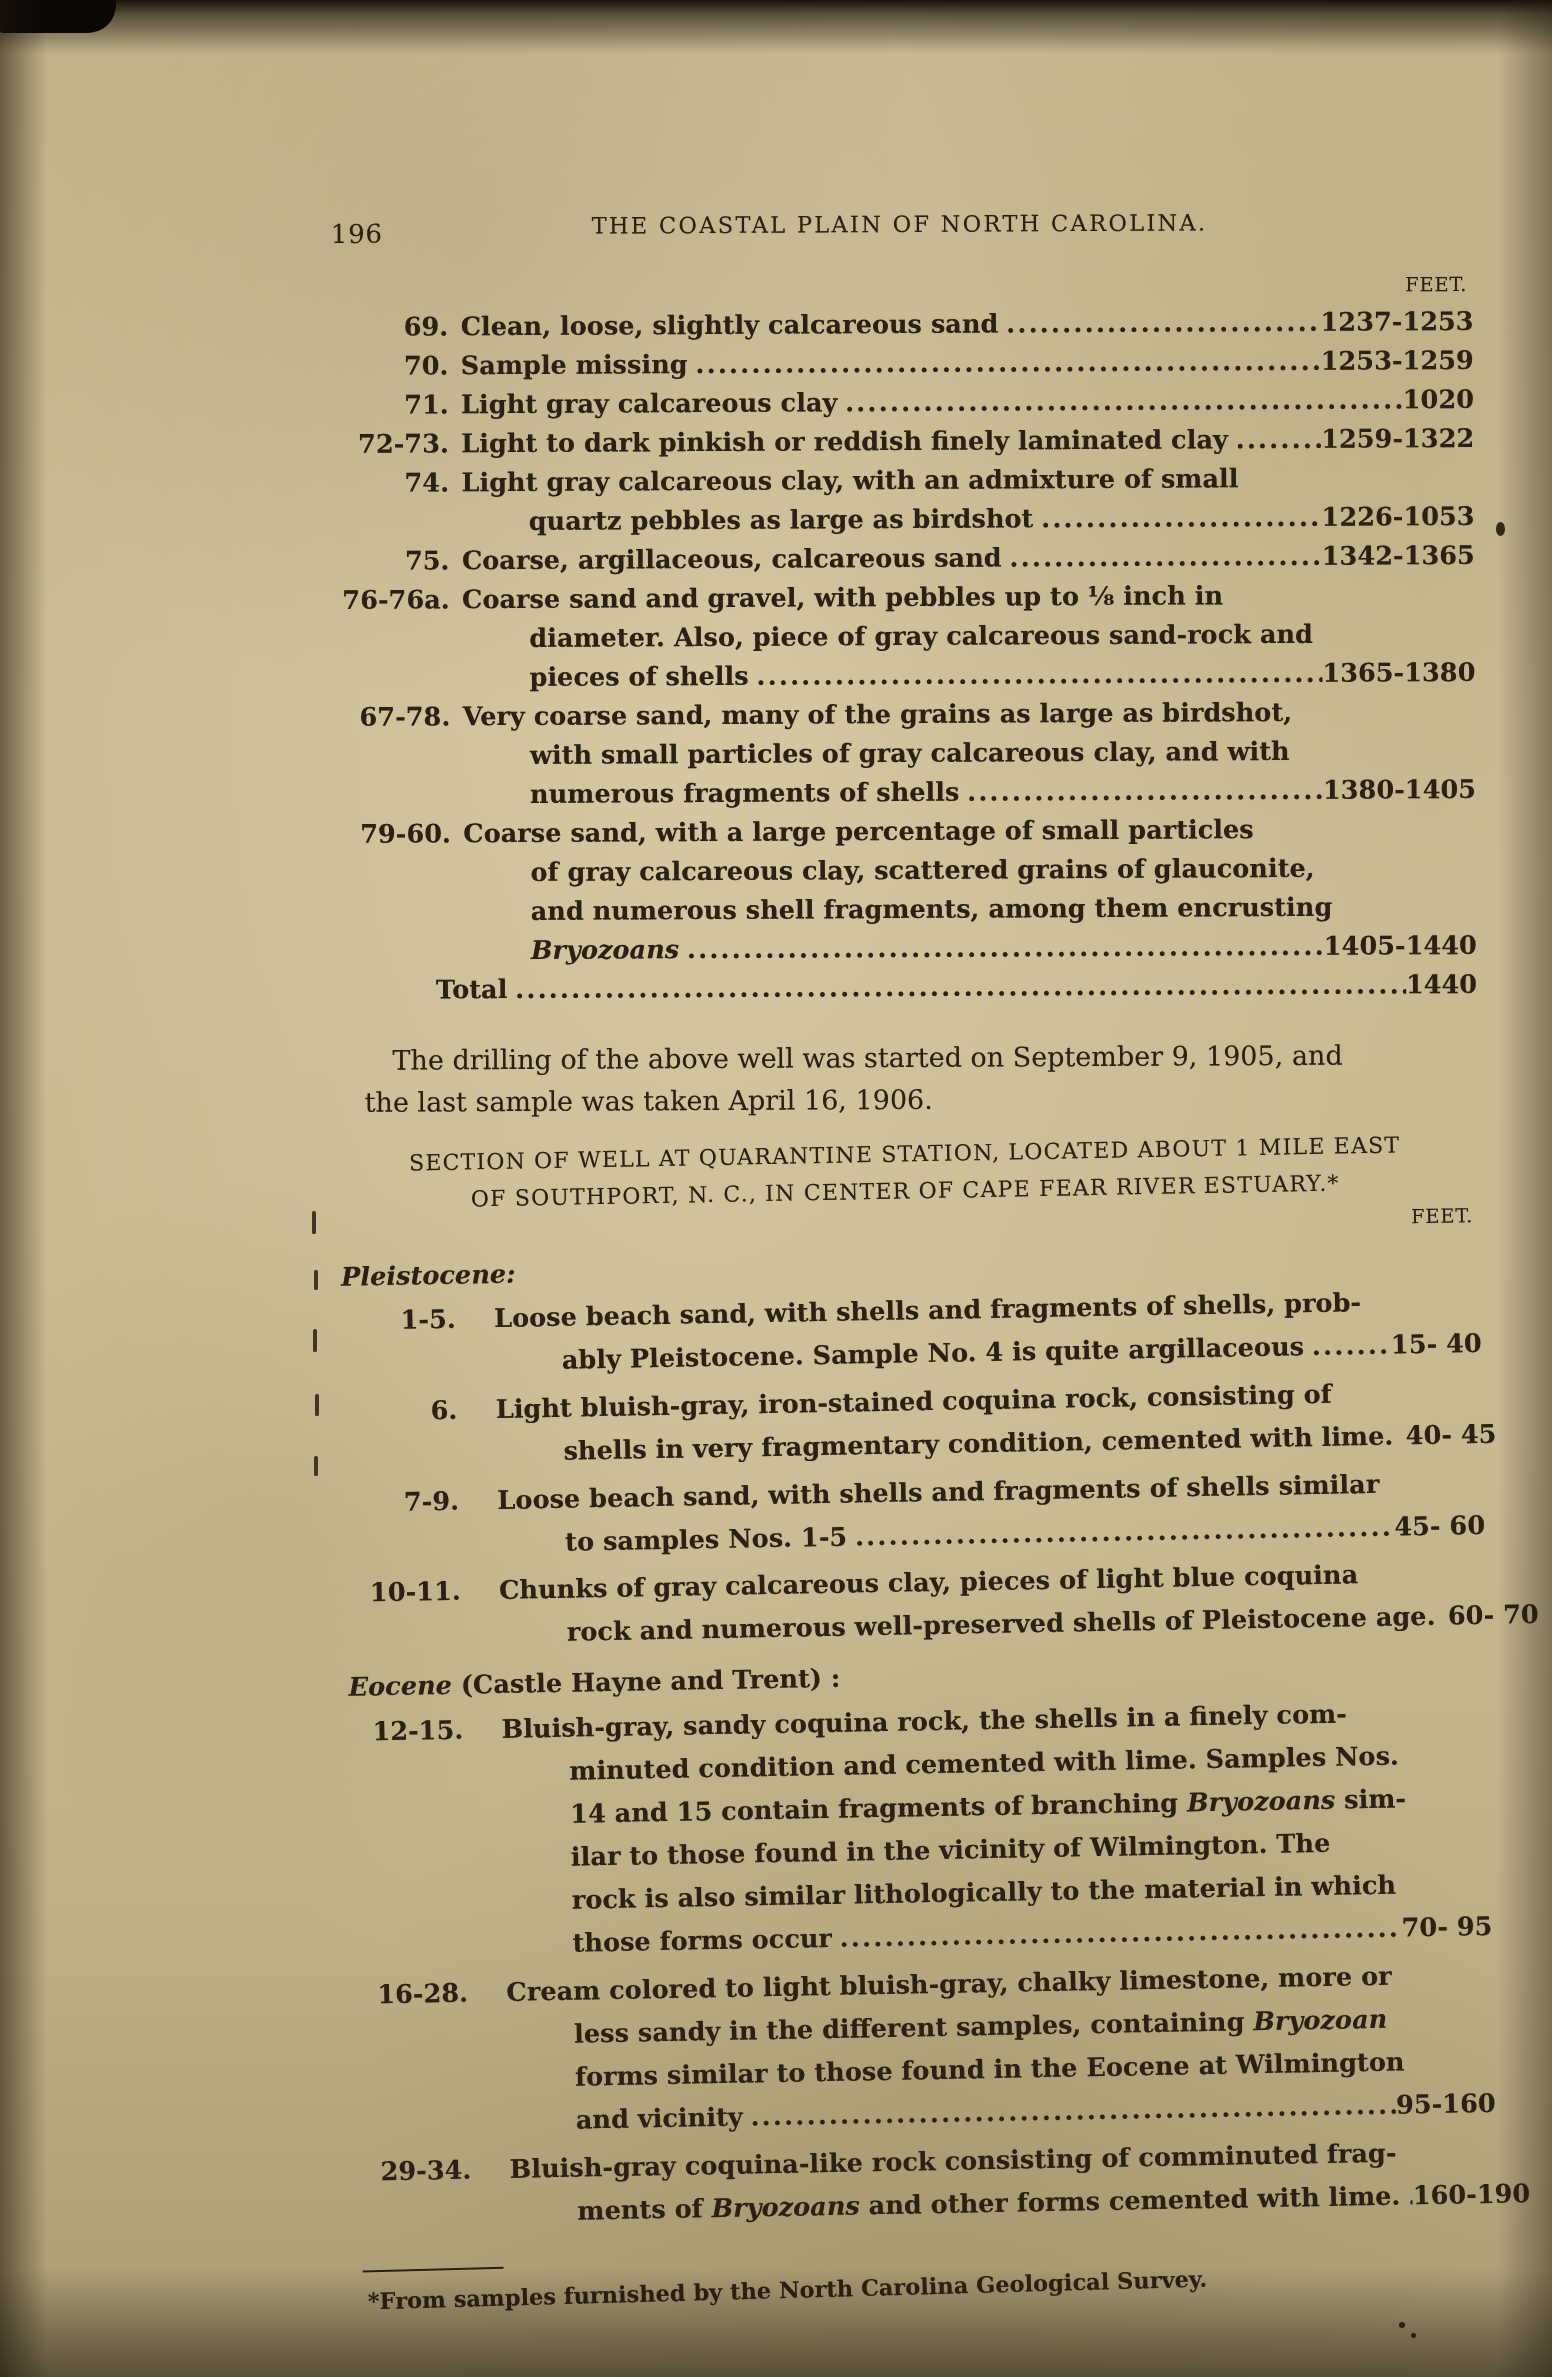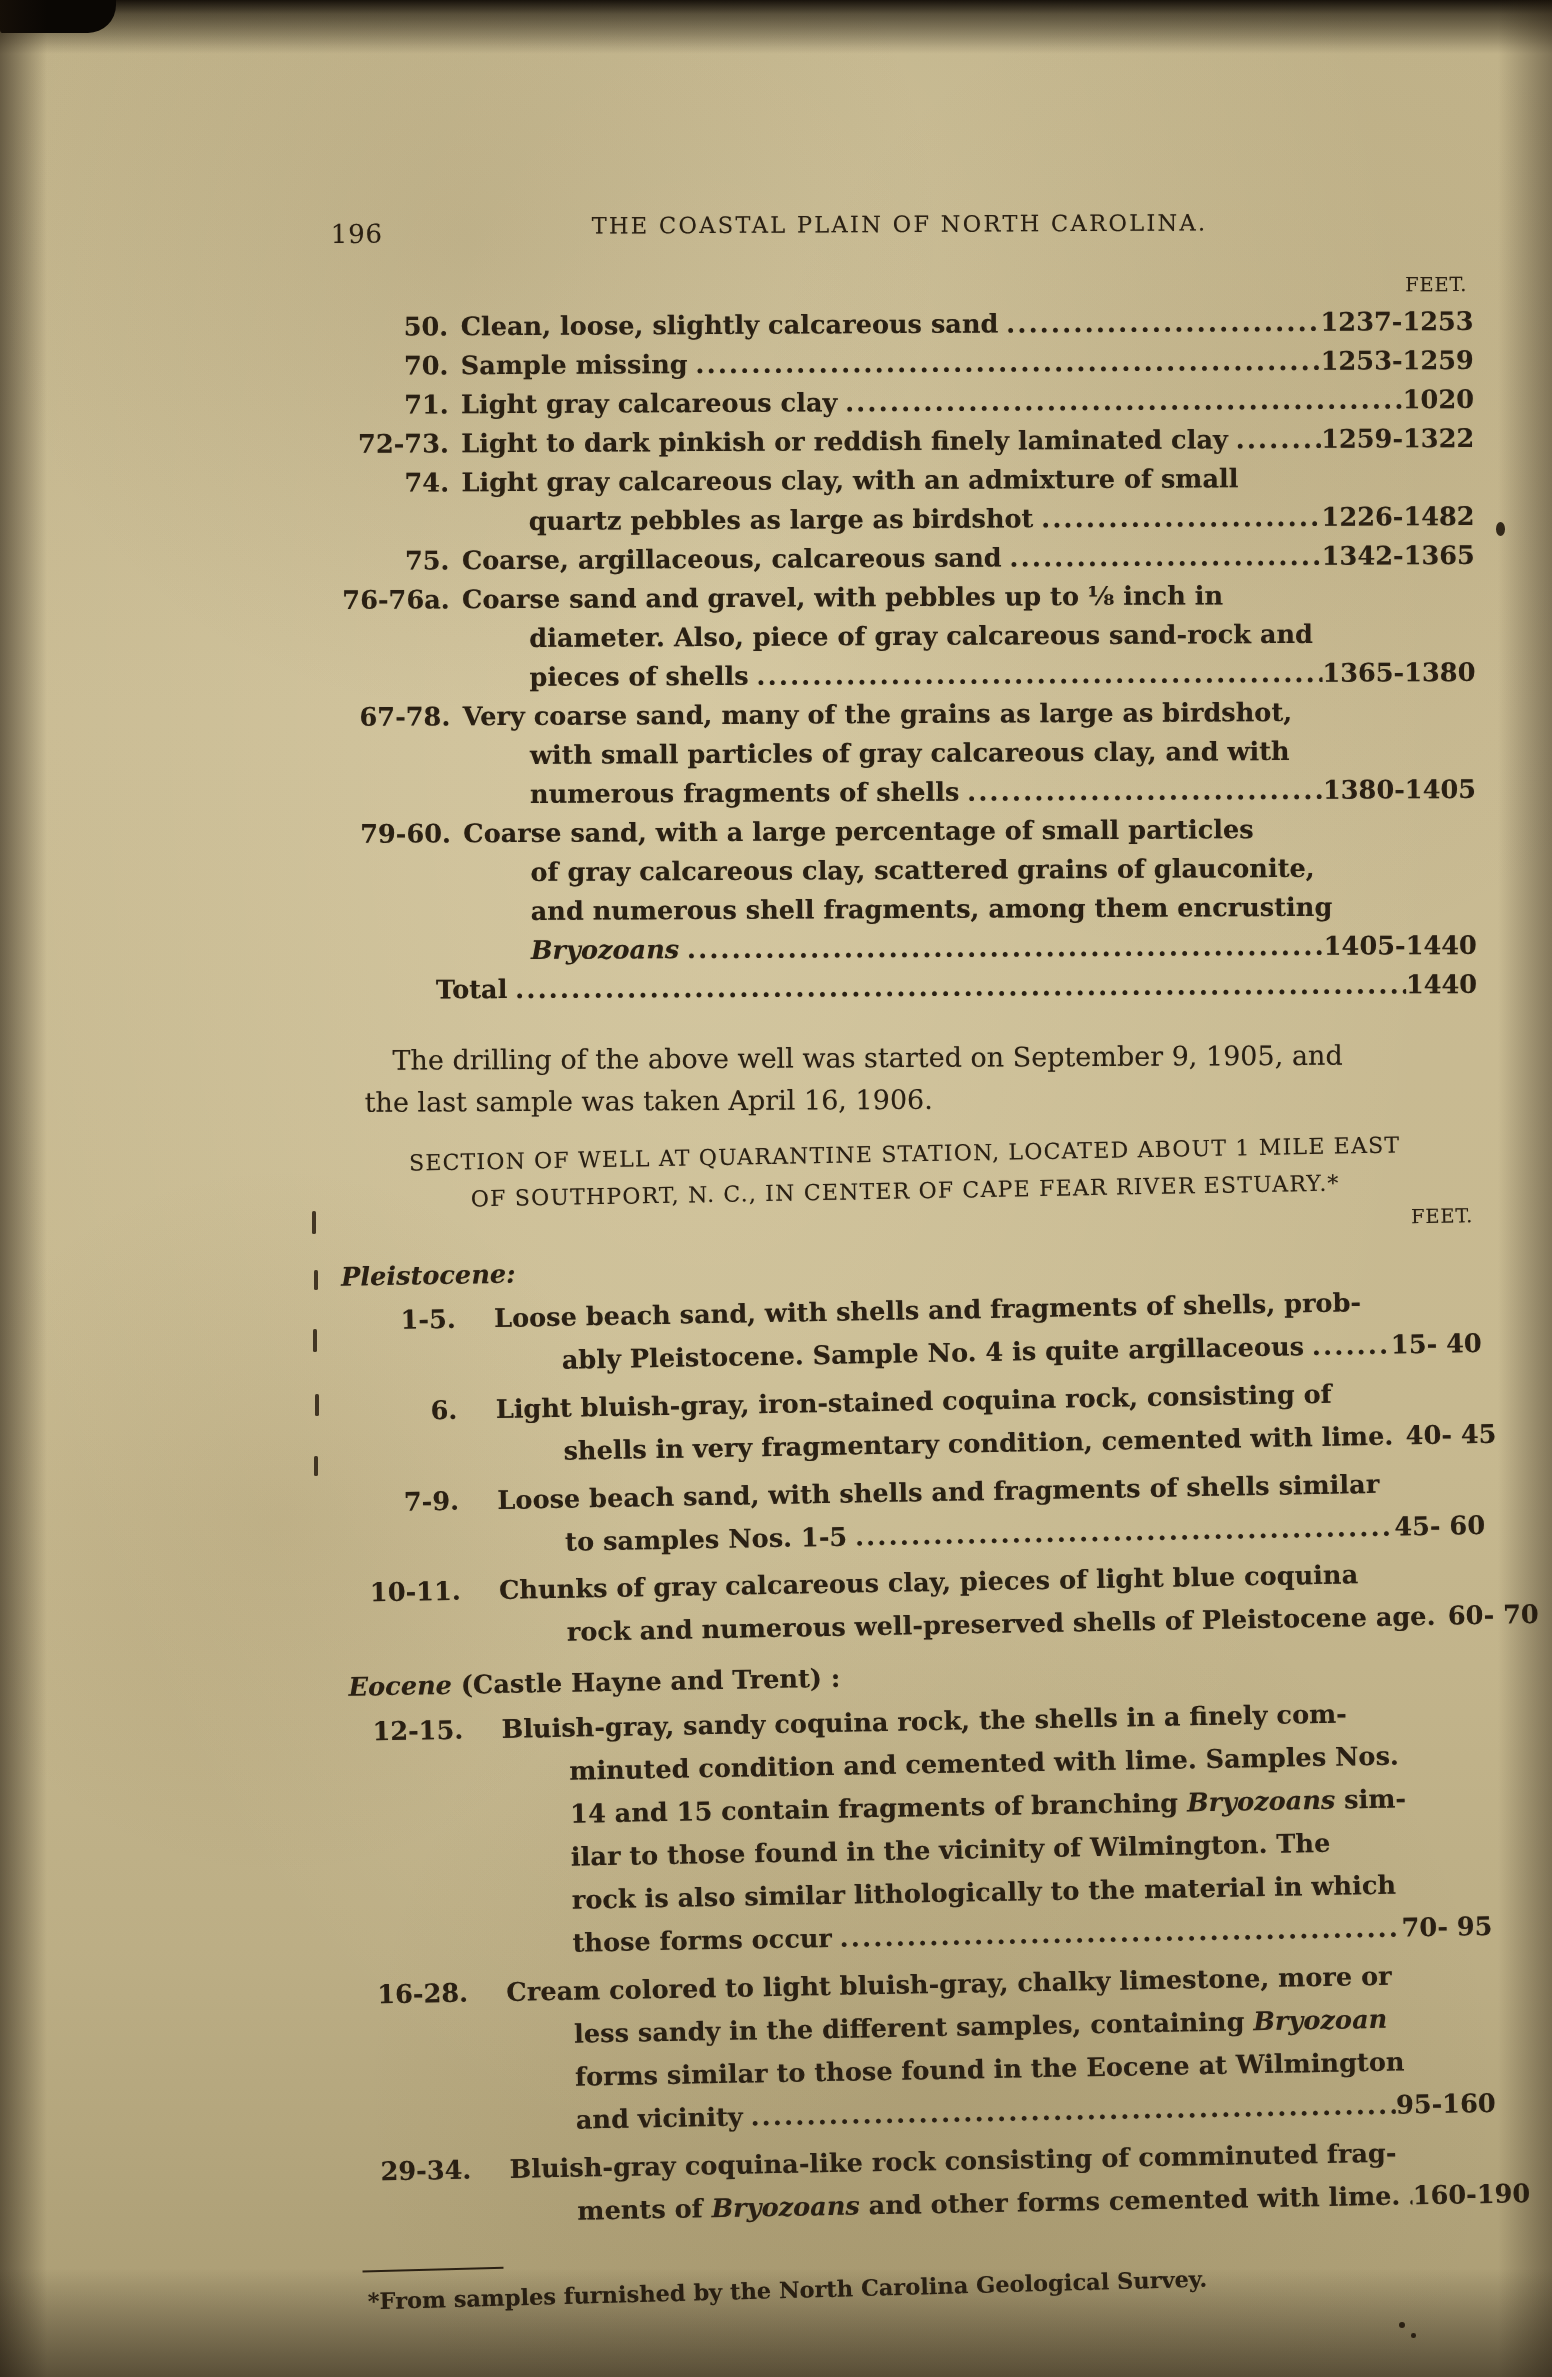--- a/index.html
+++ b/index.html
@@ -82,21 +82,21 @@
   <div class="header-row">
     <span class="page-num">196</span>
     <span class="doc-title">THE COASTAL PLAIN OF NORTH CAROLINA.</span>
   </div>
 
   <div class="s1">
     <div class="feet-row">FEET.</div>
     <div id="s1-entries">
         <div class="entry">
           <div class="line">
-            <span class="num">50.</span>
+            <span class="num">69.</span>
             <span class="txt">Clean, loose, slightly calcareous sand</span>
             <span class="leader">..........................................................................................................................................................................</span>
             <span class="range">1237-1253</span>
           </div>
         </div>
         <div class="entry">
           <div class="line">
             <span class="num">70.</span>
             <span class="txt">Sample missing</span>
             <span class="leader">..........................................................................................................................................................................</span>
@@ -121,21 +121,21 @@
         </div>
         <div class="entry">
           <div class="line">
             <span class="num">74.</span>
             <span class="txt">Light gray calcareous clay, with an admixture of small</span>
           </div>
           <div class="line">
             <span class="num"></span>
             <span class="txt cont">quartz pebbles as large as birdshot</span>
             <span class="leader">..........................................................................................................................................................................</span>
-            <span class="range">1226-1482</span>
+            <span class="range">1226-1053</span>
           </div>
         </div>
         <div class="entry">
           <div class="line">
             <span class="num">75.</span>
             <span class="txt">Coarse, argillaceous, calcareous sand</span>
             <span class="leader">..........................................................................................................................................................................</span>
             <span class="range">1342-1365</span>
           </div>
         </div>

